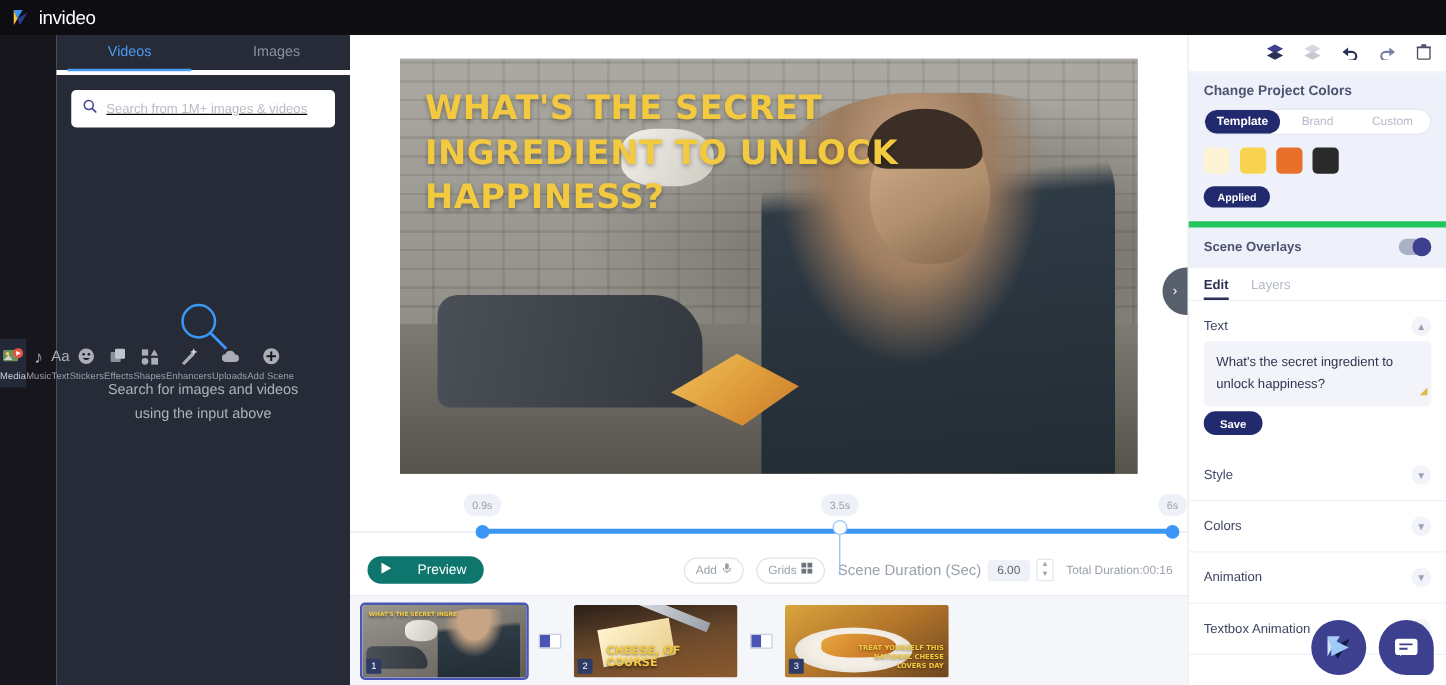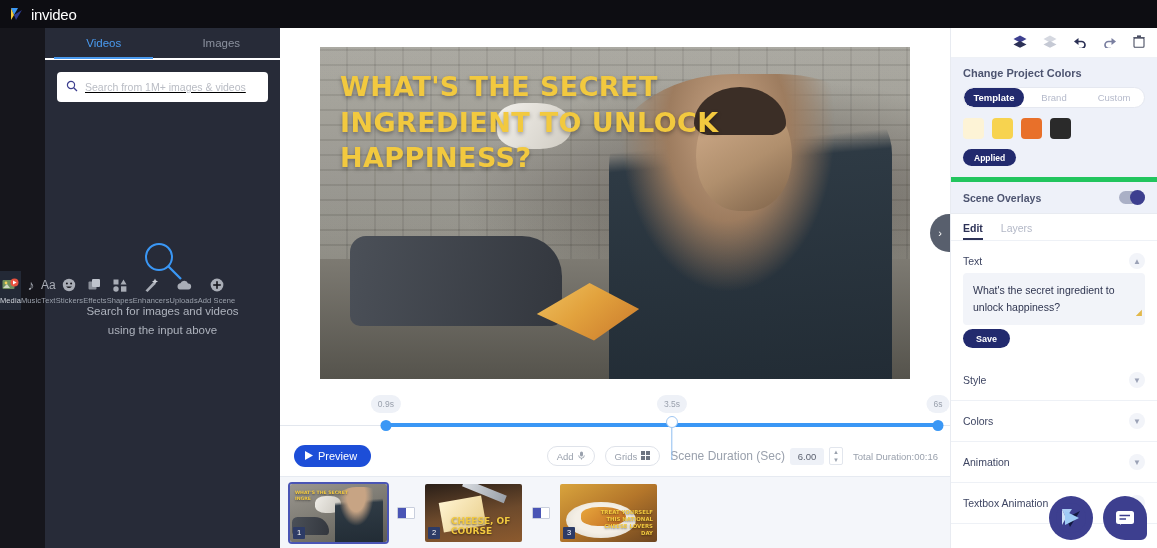--- a/index.html
+++ b/index.html
@@ -47,21 +47,21 @@
     height: 17px; display: flex; align-items: center; justify-content: center;
     color: #a9adb6; font-size: 14px;
   }
   .rail-label { font-size: 7.5px; color: #9aa0ab; white-space: nowrap; letter-spacing: .1px; }
   .rail-item.active .rail-label { color: #cfd3da; }
 
   
   .media-panel {
     width: 235px; flex: 0 0 235px; background: #272b38; display: flex; flex-direction: column;
   }
-  .media-tabs { display: flex; height: 32px; border-bottom: 2px solid #ffffff; }
+  .media-tabs { display: flex; height: 32px; border-bottom: 4px solid #ffffff; }
   .media-tab {
     flex: 1; display: flex; align-items: center; justify-content: center;
     font-size: 11.5px; color: #8b919e; cursor: pointer; position: relative;
   }
   .media-tab.active { color: #4a9bf0; }
   .media-tab.active::after {
     content: ""; position: absolute; bottom: -1px; left: 8%; width: 84%;
     height: 2px; background: #4a9bf0;
   }
   .search-wrap { padding: 12px 12px 0; }
@@ -168,23 +168,23 @@
     background: #fff; border: 1.6px solid #9fc6f2; transform: translateX(-50%); cursor: pointer;
   }
   .playhead-stem {
     position: absolute; top: 11px; width: 1.4px; height: 34px;
     background: #8fbef0; transform: translateX(-50%);
   }
   .tl-controls {
     display: flex; align-items: center; padding: 8px 12px 9px 14px; gap: 10px;
   }
   .preview-btn {
-    background: #1d4ed8; color: #fff; border: none; border-radius: 14px;
+    background: #0f766e; color: #fff; border: none; border-radius: 14px;
     font-size: 11px; padding: 5px 14px 5px 11px; display: flex; align-items: center;
-    gap: 5px; cursor: pointer;
+    gap: 21px; cursor: pointer;
   }
   .pill-btn {
     border: 1px solid #dfe3ea; background: #fff; border-radius: 12px;
     font-size: 9.5px; color: #9aa1ad; padding: 3.5px 9px; display: flex;
     align-items: center; gap: 4px; cursor: pointer;
   }
   .tl-mid { margin-left: auto; display: flex; align-items: center; gap: 5px; }
   .dur-label { font-size: 12px; color: #9aa1ad; }
   .dur-input {
     background: #eef1f7; border: none; border-radius: 3px; width: 34px;
@@ -197,21 +197,21 @@
   }
   .spinner span { font-size: 6px; color: #9aa1ad; padding: 1px 3px; }
   .tl-right { margin-left: auto; font-size: 9.5px; color: #9aa1ad; }
 
   
   .scenes {
     flex: 0 0 72px; background: #f4f6fa; border-top: 1px solid #e6eaf1;
     display: flex; align-items: center; padding: 0 10px; gap: 0;
   }
   .scene-thumb {
-    width: 97px; height: 58px; position: relative; overflow: hidden;
+    width: 131px; height: 58px; position: relative; overflow: hidden;
     cursor: pointer; border-radius: 2px; flex: 0 0 auto;
   }
   .scene-thumb.selected { outline: 2px solid #4a55b5; outline-offset: 0; }
   .scene-num {
     position: absolute; left: 3px; bottom: 3px; background: #2d3b66; color: #fff;
     font-size: 7.5px; width: 12px; height: 12px; display: flex;
     align-items: center; justify-content: center; border-radius: 1px; z-index: 3;
   }
   .scene-cap {
     position: absolute; color: #f2c93f; font-weight: bold;

